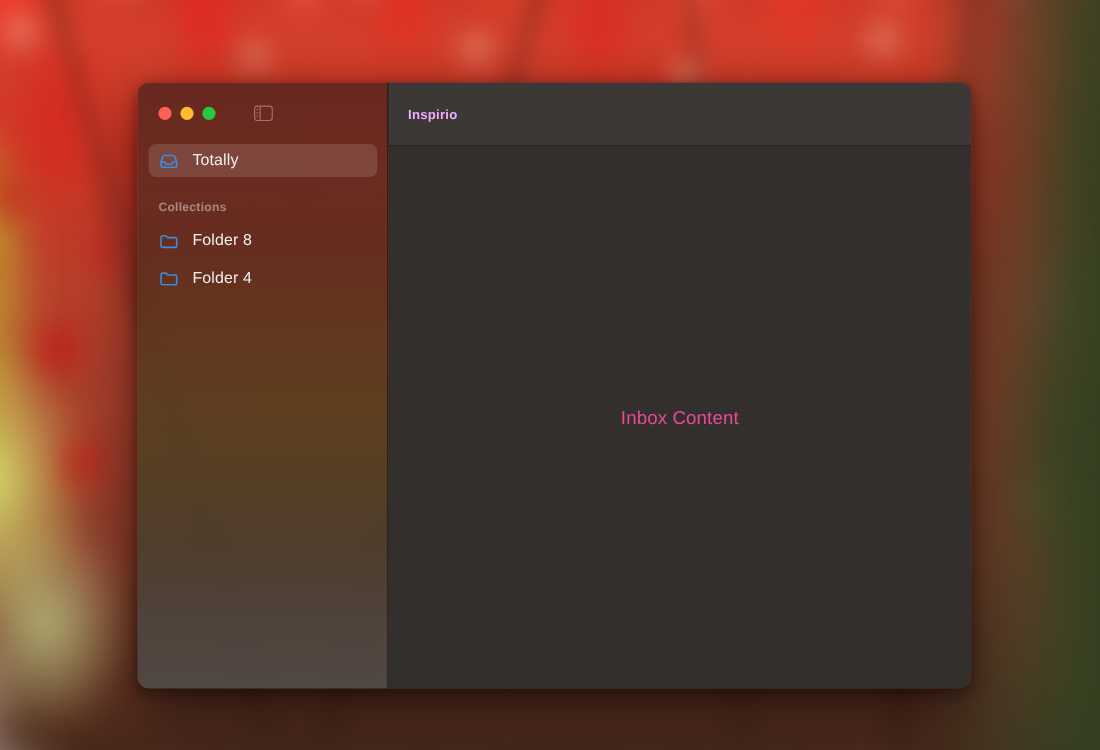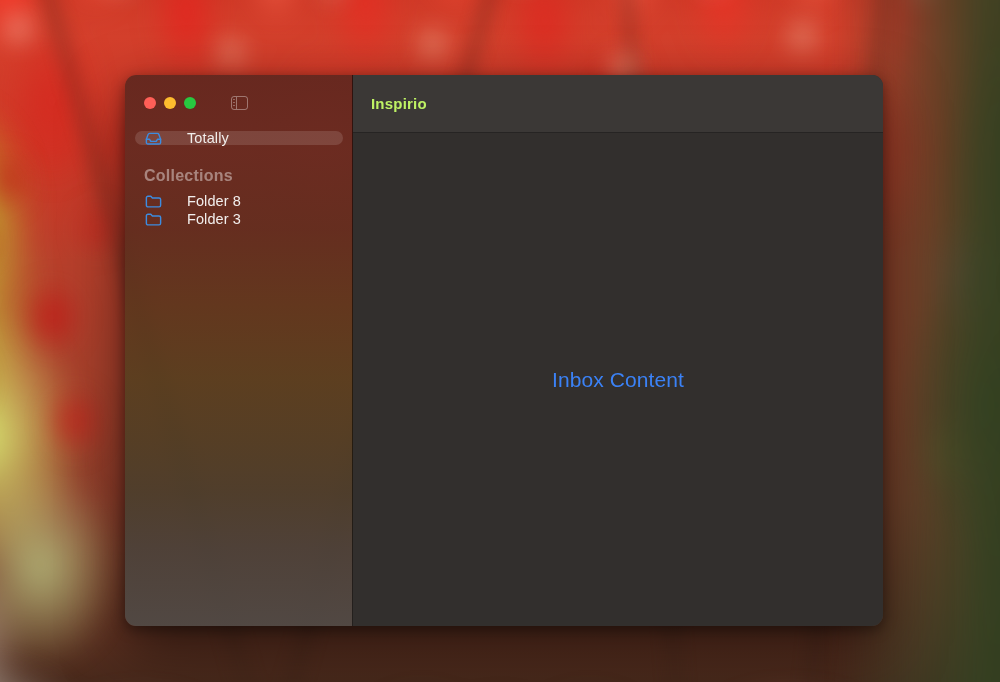--- a/index.html
+++ b/index.html
@@ -163,45 +163,45 @@
     background:rgba(255,255,255,.36);
   }
   #sidebar-toggle::after {
     content:""; position:absolute; left:1px; top:2.2px; width:2px; height:1.2px;
     background:rgba(255,255,255,.3);
     box-shadow:0 3px 0 rgba(255,255,255,.3), 0 6px 0 rgba(255,255,255,.3);
   }
 
   
   .nav-row {
-    display:flex; align-items:center; gap:24px; height:14px;
+    display:flex; align-items:center; gap:12px; height:30px;
     padding:0 9px; border-radius:7px; cursor:pointer; margin-bottom:4px;
   }
   .nav-row.selected { background:rgba(255,255,255,.13); }
   .nav-row .ico { width:19px; height:19px; flex:0 0 19px; display:block; }
   .nav-row .lbl {
     font-size:14.5px; color:#f2eeec; letter-spacing:.1px; white-space:nowrap;
   }
   .section-head {
-    font-size:16px; font-weight:bold; color:rgba(255,255,255,.42);
+    font-size:11px; font-weight:bold; color:rgba(255,255,255,.42);
     padding:0 9px; margin-top:22px; margin-bottom:9px; letter-spacing:.25px;
   }
 
   
   #content { flex:1; display:flex; flex-direction:column; background:#322f2d; }
   #content-header {
     height:58px; flex:0 0 58px; background:#3b3836;
     display:flex; align-items:center; padding-left:18px;
     border-bottom:1px solid #262423;
   }
-  #content-title { font-size:15px; font-weight:bold; color:#bef264; letter-spacing:.2px; }
+  #content-title { font-size:12px; font-weight:bold; color:#f0abfc; letter-spacing:.2px; }
   #content-body {
     flex:1; display:flex; align-items:center; justify-content:center;
   }
-  #content-placeholder { font-size:21px; color:#3b82f6; letter-spacing:.1px; }
+  #content-placeholder { font-size:17px; color:#ec4899; letter-spacing:.1px; }
 </style>
 </head>
 <body>
 
 <div id="desktop">
   <div class="bg-layer bg-base"></div>
   <div class="bg-layer bg-red blurred"></div>
   <div class="bg-layer bg-branch blurred-soft"></div>
   <div class="bg-layer bg-hot blurred"></div>
   <div class="bg-layer bg-green-left blurred"></div>
@@ -245,21 +245,21 @@
       </span>
       <span class="lbl">Folder 8</span>
     </div>
 
     <div class="nav-row">
       <span class="ico">
         <svg viewBox="0 0 24 24" width="19" height="19" fill="none" stroke="#3d8ce0" stroke-width="1.8" stroke-linecap="round" stroke-linejoin="round">
           <path d="M3 7.4a2 2 0 0 1 2-2h3.6l2 2.2H19a2 2 0 0 1 2 2v7.2a2 2 0 0 1-2 2H5a2 2 0 0 1-2-2z"></path>
         </svg>
       </span>
-      <span class="lbl">Folder 3</span>
+      <span class="lbl">Folder 4</span>
     </div>
   </div>
 
   <div id="content">
     <div id="content-header">
       <span id="content-title">Inspirio</span>
     </div>
     <div id="content-body">
       <span id="content-placeholder">Inbox Content</span>
     </div>

